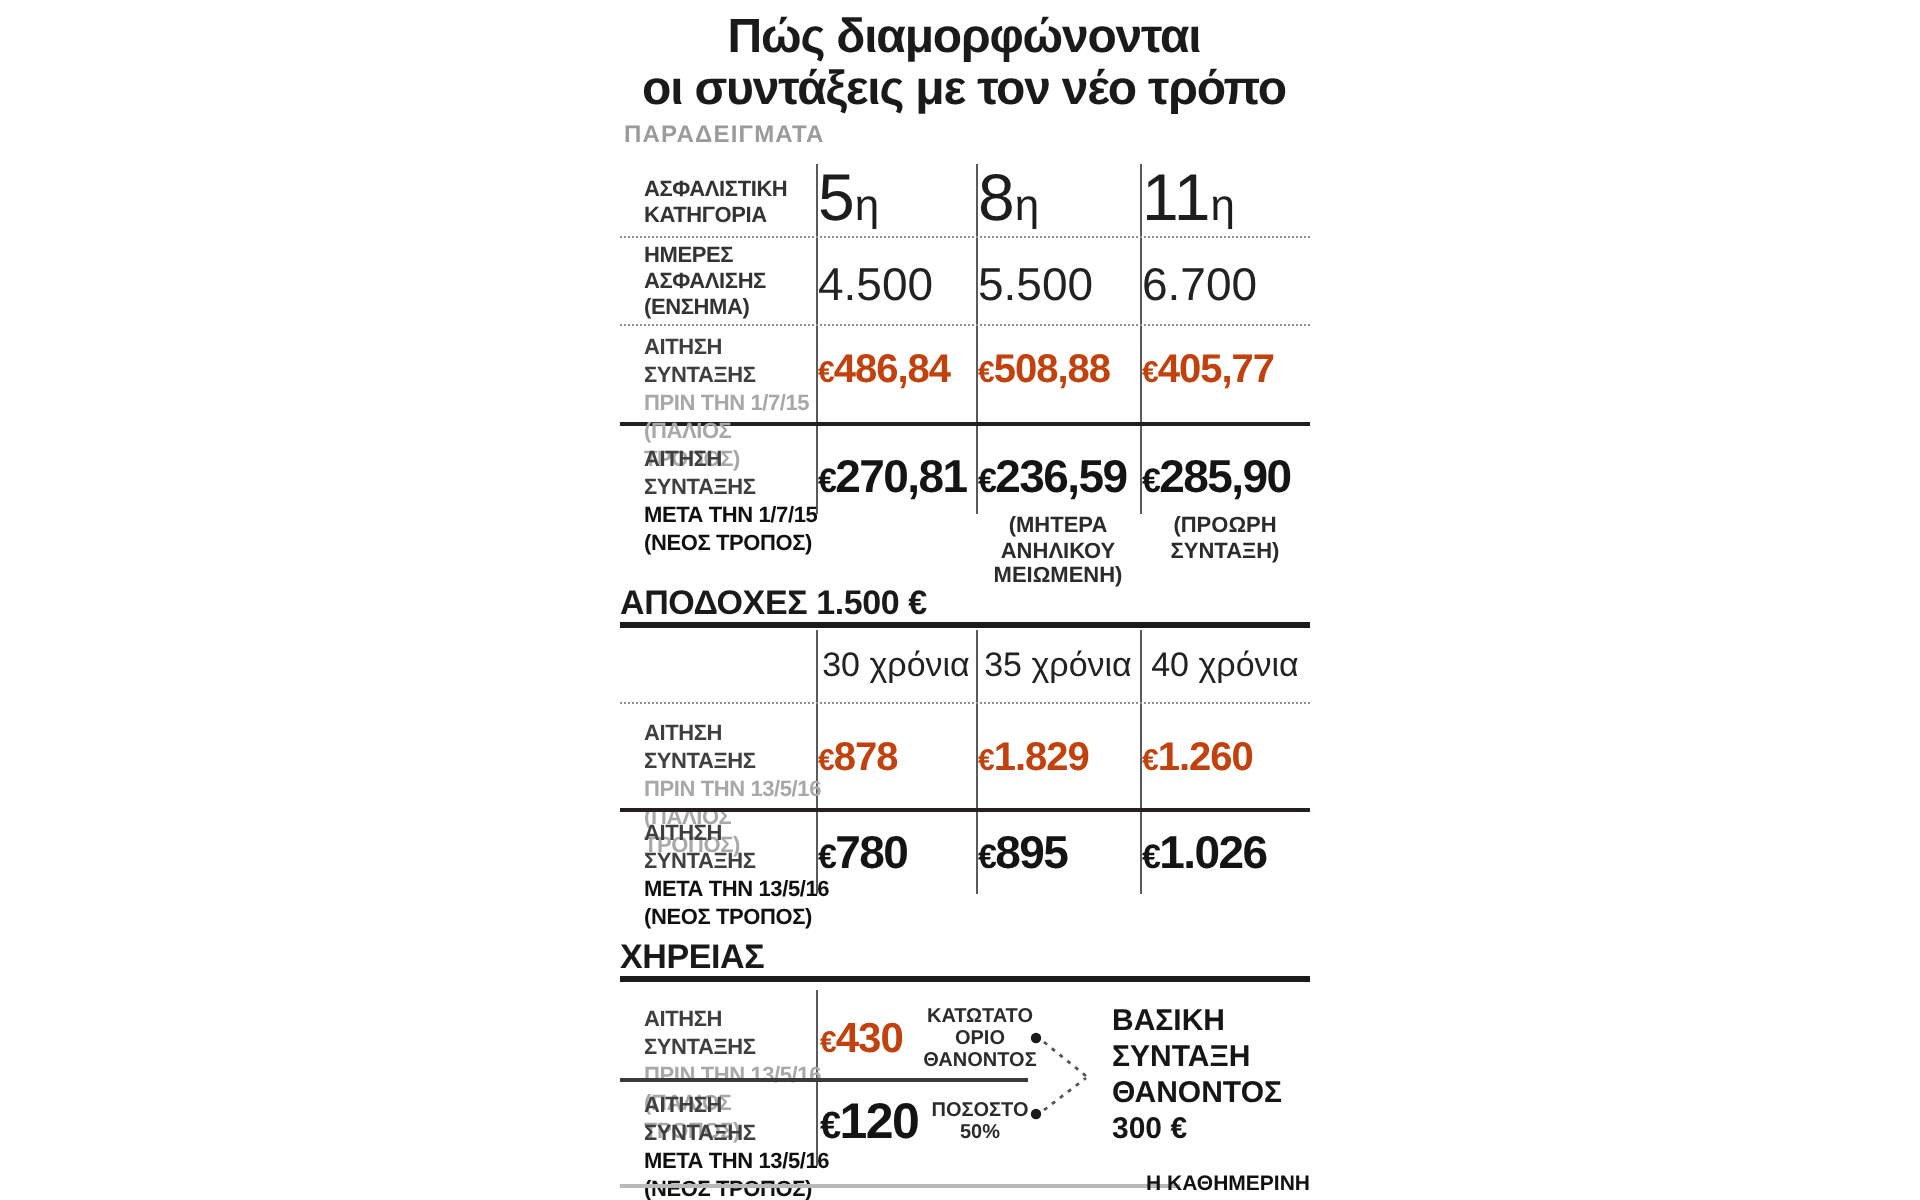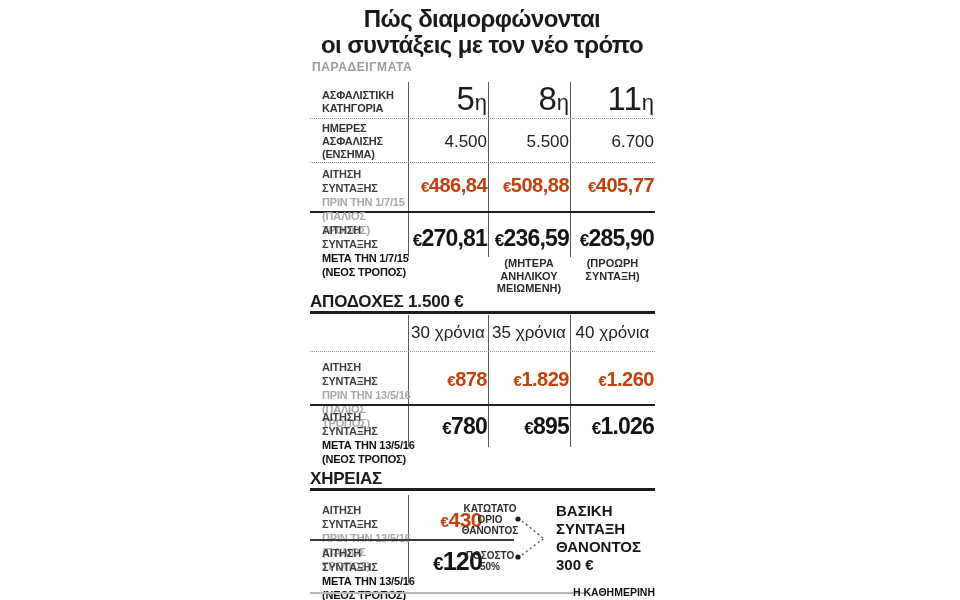--- a/index.html
+++ b/index.html
@@ -12,27 +12,27 @@
   .sechead{left:310px;font-size:17px;font-weight:bold;letter-spacing:-0.2px;color:#1a1a1a;}
   .rule-thick{left:310px;width:345px;height:3px;background:#1c1c1c;}
   .rule-solid{left:310px;width:345px;height:2px;background:#231f20;}
   .rule-dot{left:310px;width:345px;height:0;border-top:1px dotted #8f8f8f;}
   .vline{width:1px;background:#5a5a5a;}
   .lab{left:310px;width:94px;text-align:left;font-size:11px;font-weight:bold;
        line-height:14px;letter-spacing:-0.2px;color:#3f3f3f;margin-left:12px;}
   .lab .mut{color:#a8a8a8;}
   .lab .blk{color:#101010;}
   .lab2{line-height:13px;color:#333;}
-  .cell{text-align:right;white-space:nowrap;}
+  .cell{text-align:left;white-space:nowrap;}
   .c1{left:409px;width:78px;}
   .c2{left:489px;width:80px;}
   .c3{left:571px;width:83px;}
   .bignum{font-size:33px;line-height:36px;font-weight:400;color:#1d1d1d;}
   .bignum .sfx{font-size:22px;}
-  .plainval{font-size:17px;line-height:30px;font-weight:400;color:#222;}
+  .plainval{font-size:23px;line-height:30px;font-weight:400;color:#222;}
   .grayval{font-weight:bold;color:#c2410c;letter-spacing:-0.5px;}
   .grayval .eur{font-size:15px;}
   .grayval .amt{font-size:20px;}
   .blackval{font-weight:bold;color:#141414;letter-spacing:-0.8px;}
   .blackval .eur{font-size:17px;}
   .blackval .amt{font-size:23px;line-height:28px;}
   .note{font-size:11px;line-height:12.5px;font-weight:bold;color:#2b2b2b;text-align:center;}
   .hdrcell{font-size:17px;line-height:20px;font-weight:400;color:#222;text-align:center;}
   .wnote{font-size:10px;line-height:11px;font-weight:bold;color:#2b2b2b;text-align:center;}
   .callout{left:556px;width:110px;font-size:15px;line-height:18px;font-weight:bold;color:#161616;}

